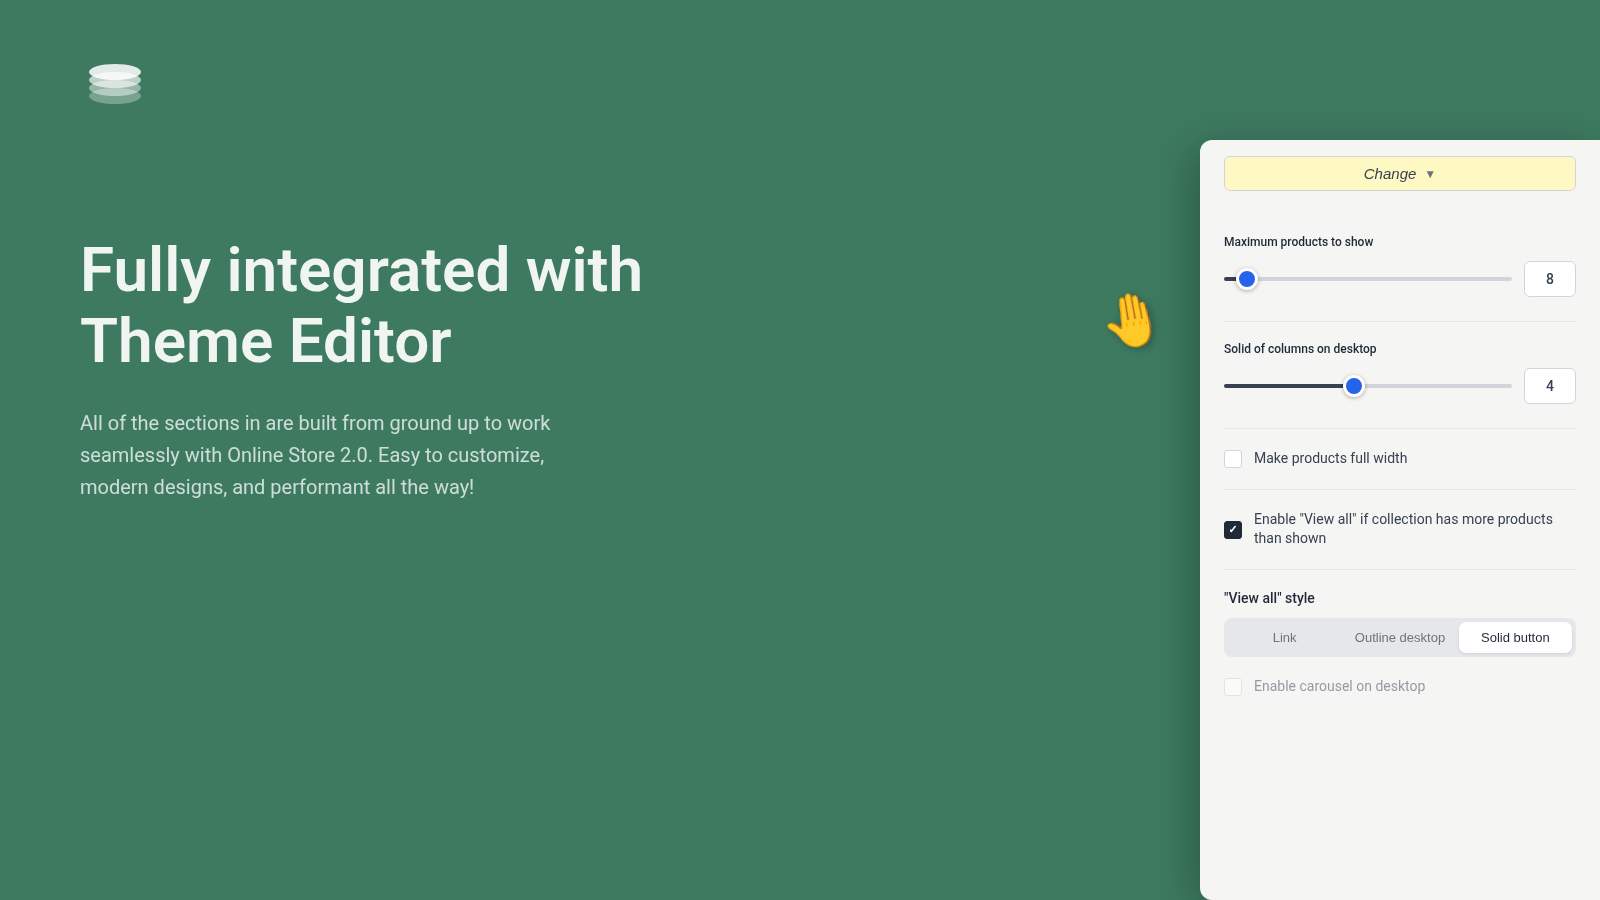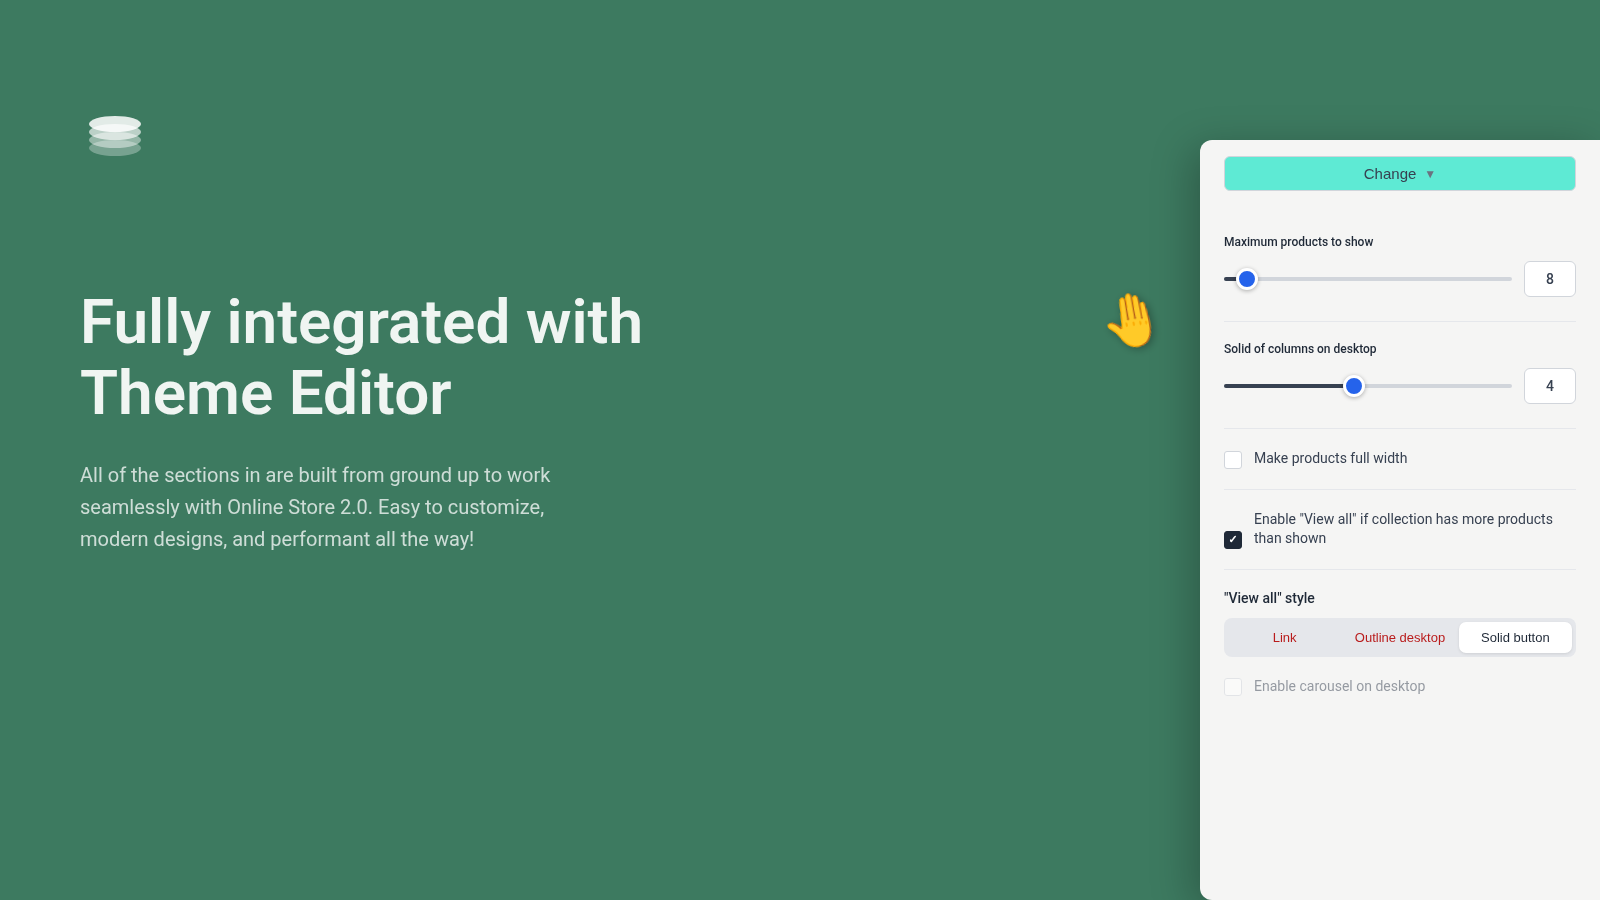--- a/index.html
+++ b/index.html
@@ -13,21 +13,21 @@
       position: relative;
     }
 
     
     .left-content {
       position: absolute;
       top: 0;
       left: 0;
       width: 1020px;
       height: 900px;
-      padding: 96px 80px;
+      padding: 44px 80px;
       display: flex;
       flex-direction: column;
     }
 
     .logo {
       width: 70px;
       height: 70px;
       margin-bottom: 120px;
     }
 
@@ -69,32 +69,33 @@
 
     
     .change-btn-row {
       display: flex;
       justify-content: center;
       margin-bottom: 24px;
       padding: 16px 24px 0;
     }
 
     .change-btn {
-      background: #5eead4;
+      background: #fef9c3;
       border: 1px solid #d1d5db;
       border-radius: 6px;
       padding: 8px 20px;
       font-size: 15px;
       color: #374151;
       cursor: pointer;
       display: flex;
       align-items: center;
       gap: 8px;
       width: 100%;
       justify-content: center;
+      font-style: italic;
     }
 
     .change-btn .chevron {
       font-size: 12px;
       color: #6b7280;
     }
 
     
     .section-label {
       font-size: 12px;
@@ -157,21 +158,21 @@
     
     .section-divider {
       height: 1px;
       background: #e5e7eb;
       margin: 4px 0 20px;
     }
 
     
     .checkbox-row {
       display: flex;
-      align-items: flex-end;
+      align-items: center;
       gap: 12px;
       margin-bottom: 20px;
     }
 
     .checkbox {
       width: 18px;
       height: 18px;
       border: 1.5px solid #d1d5db;
       border-radius: 3px;
       background: white;
@@ -215,21 +216,21 @@
       background: #e5e7eb;
       border-radius: 8px;
       padding: 4px;
     }
 
     .style-option {
       flex: 1;
       padding: 8px 4px;
       border-radius: 6px;
       font-size: 13px;
-      color: #b91c1c;
+      color: #737373;
       text-align: center;
       cursor: pointer;
       background: transparent;
       border: none;
     }
 
     .style-option.active {
       background: white;
       color: #1f2937;
       font-weight: 500;

